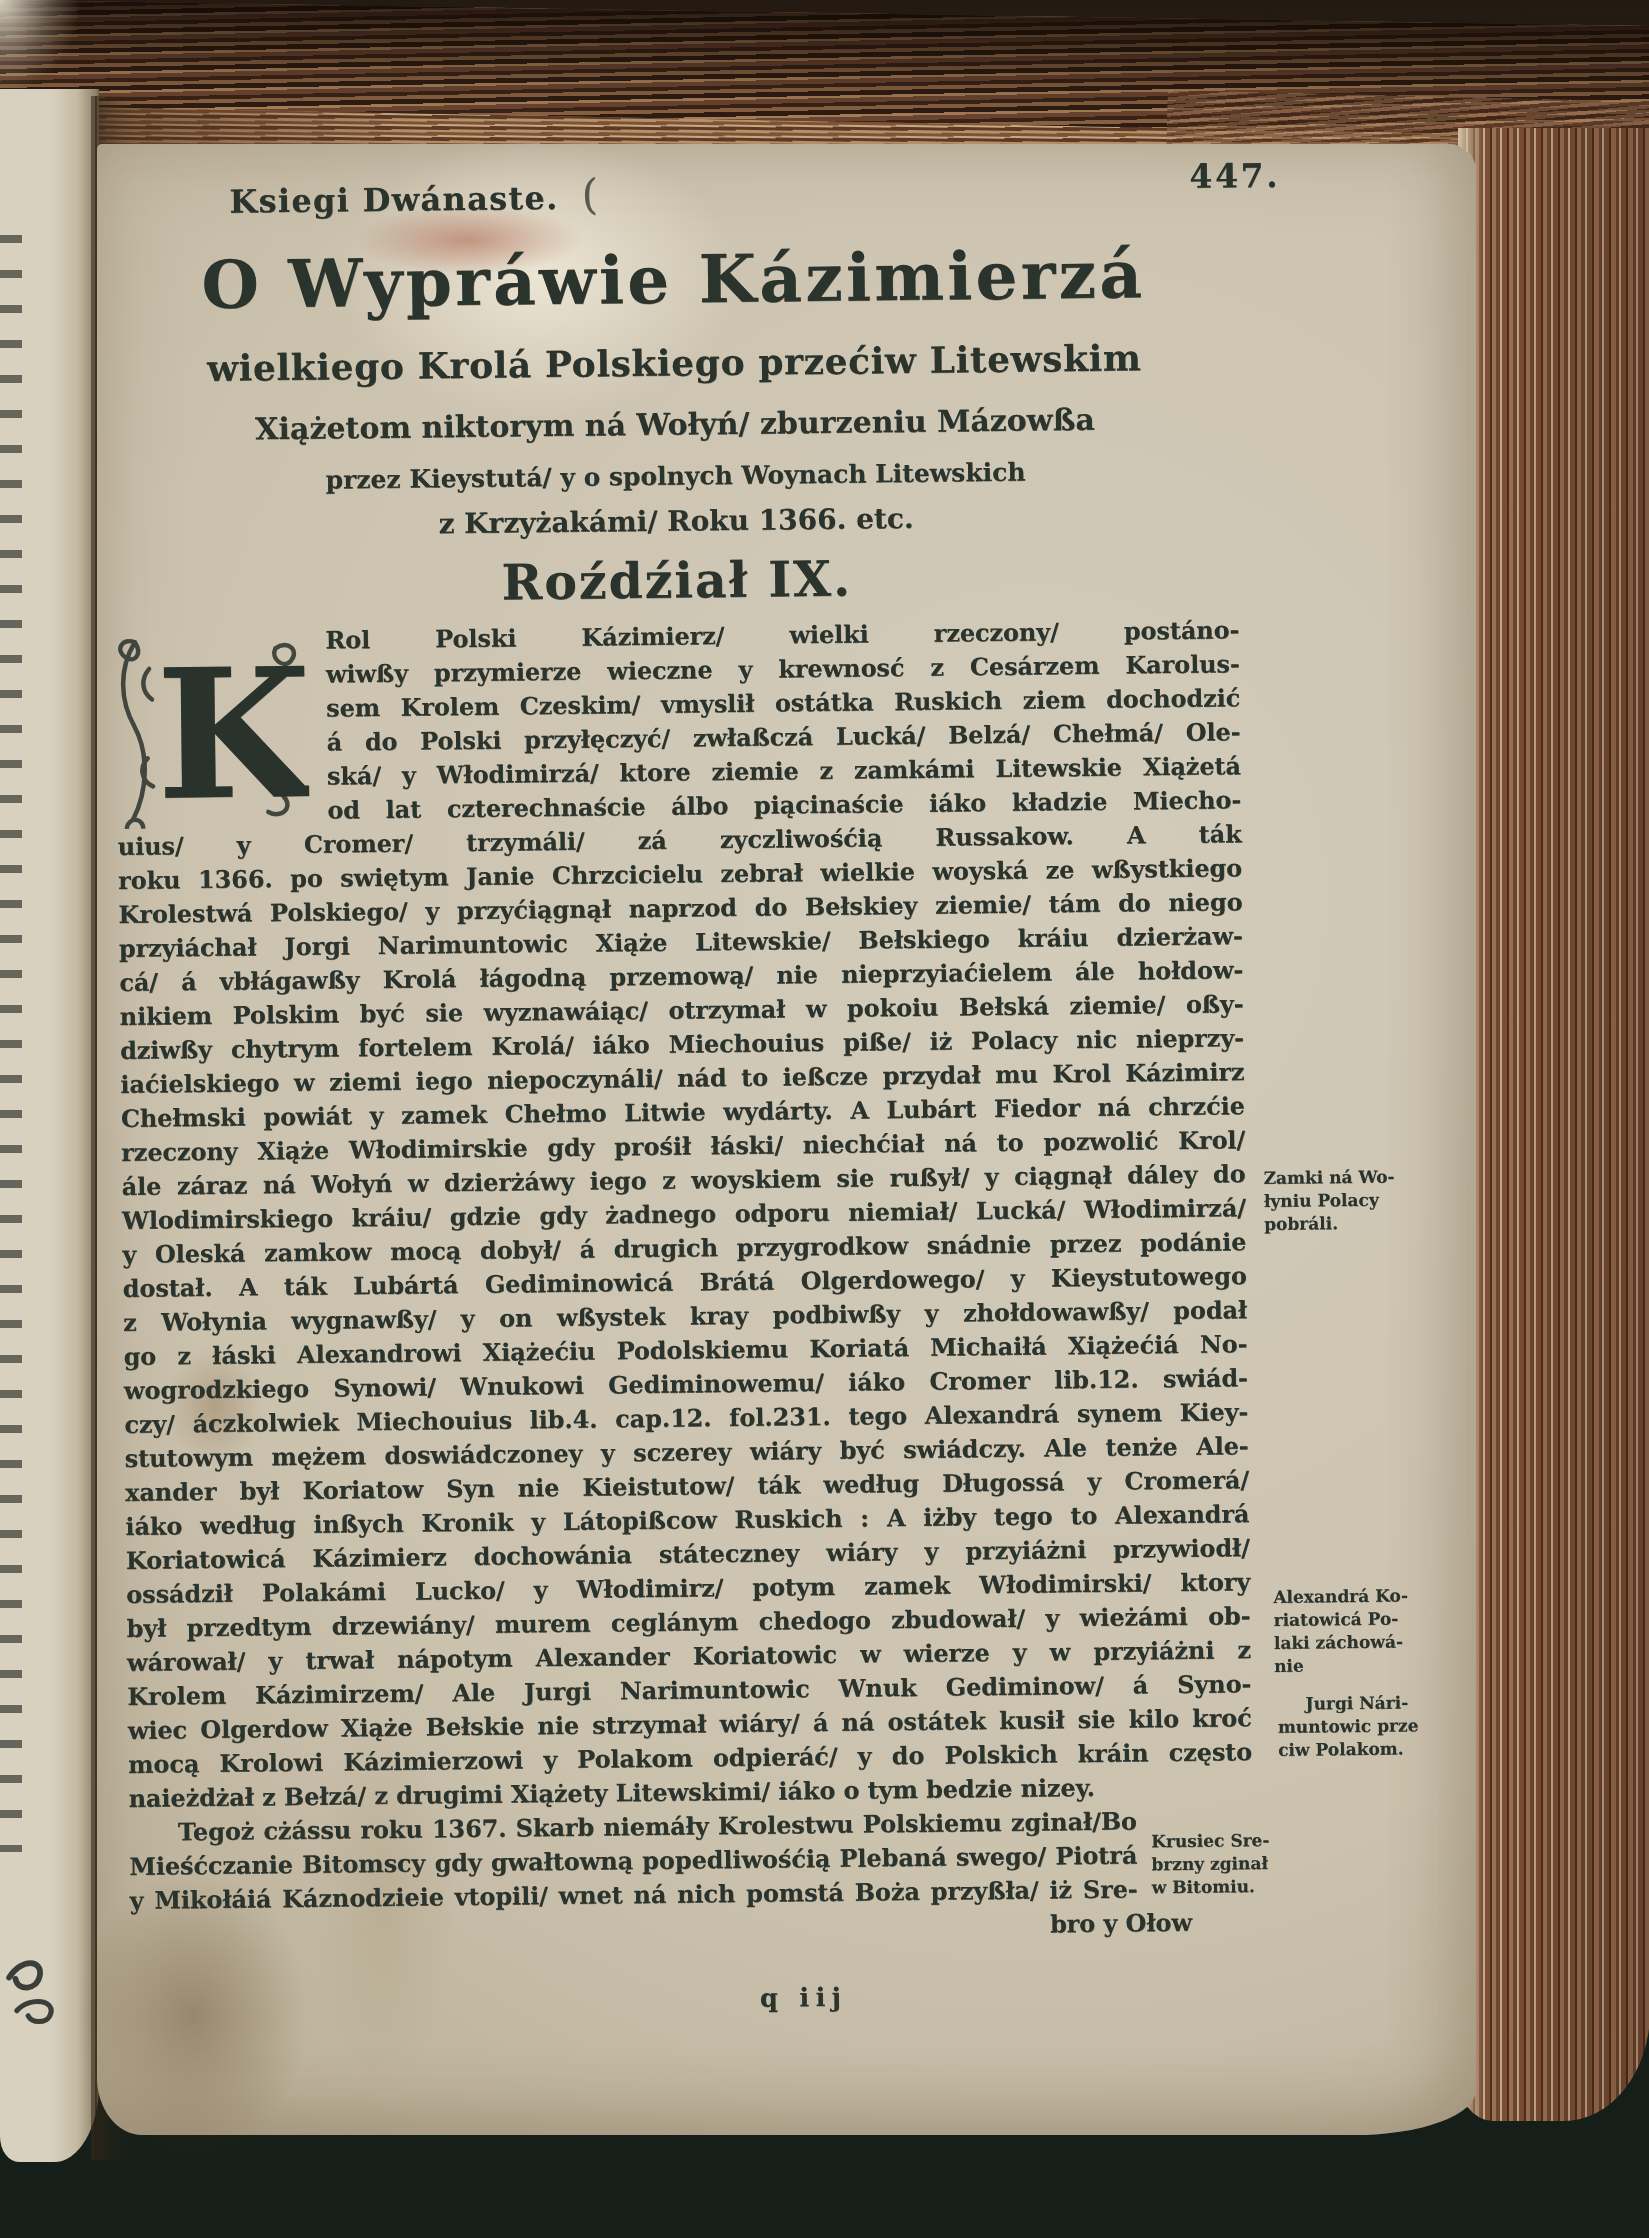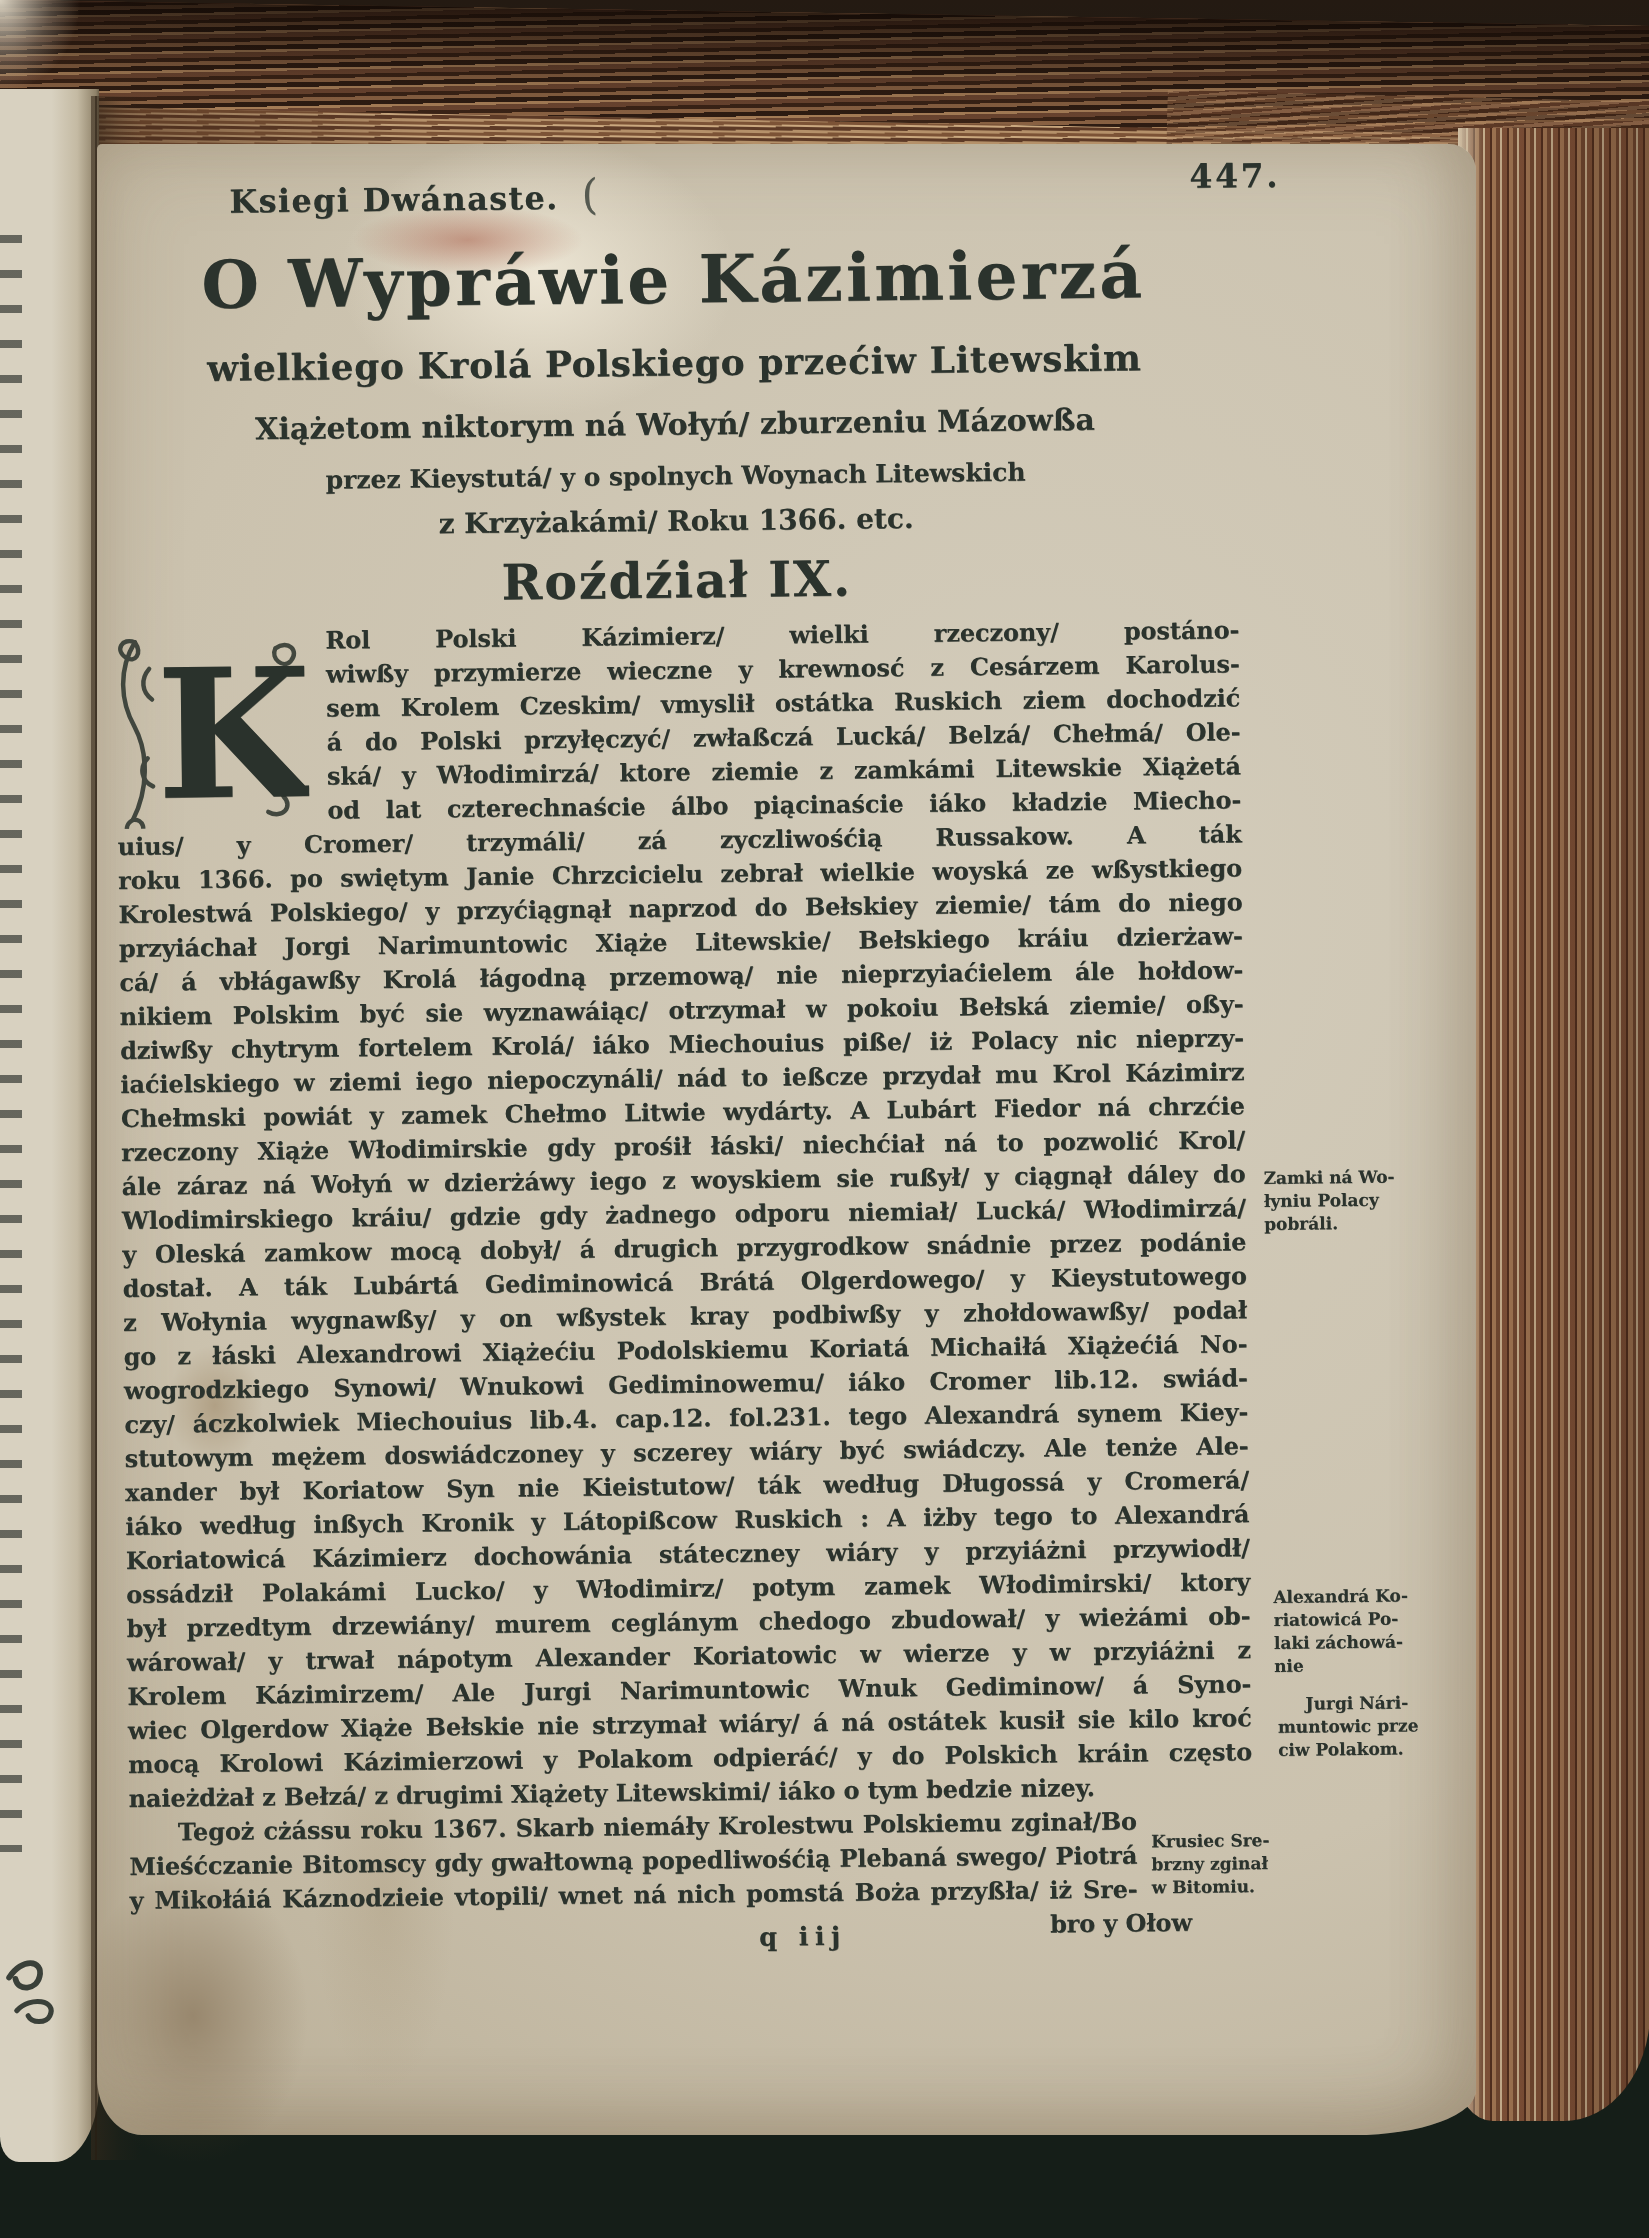--- a/index.html
+++ b/index.html
@@ -103,21 +103,21 @@
   .p1-last{white-space:normal;}
   .p2{margin-right:116px;text-indent:49px;}
   .turnover{margin-left:920px;white-space:nowrap;}
   .dropcap-box{float:left;width:192px;height:198px;margin:5.1px 18px 0 0;}
   .margin-note{position:absolute;width:243px;font-size:17px;line-height:23px;
     letter-spacing:0;text-shadow:0.3px 0.4px 0.3px rgba(25,32,28,.45);}
   .note-1{left:1142px;top:1017px;}
   .note-2{left:1147px;top:1436px;}
   .note-3{left:1150px;top:1543px;text-indent:28px;}
   .note-4{left:1022px;top:1679px;width:268px;}
-  .catchword{position:absolute;left:629px;top:1766px;font-size:25.6px;letter-spacing:6.4px;}
+  .catchword{position:absolute;left:629px;top:1827px;font-size:25.6px;letter-spacing:6.4px;}
   .hand-mark{position:absolute;left:3.8px;top:1952px;opacity:.85;}
 </style>
 </head>
 <body>
 
 <div class="photo">
 
   <div class="top-edges"></div>
   <div class="top-strata"></div>
   <div class="corner-stack"></div>

